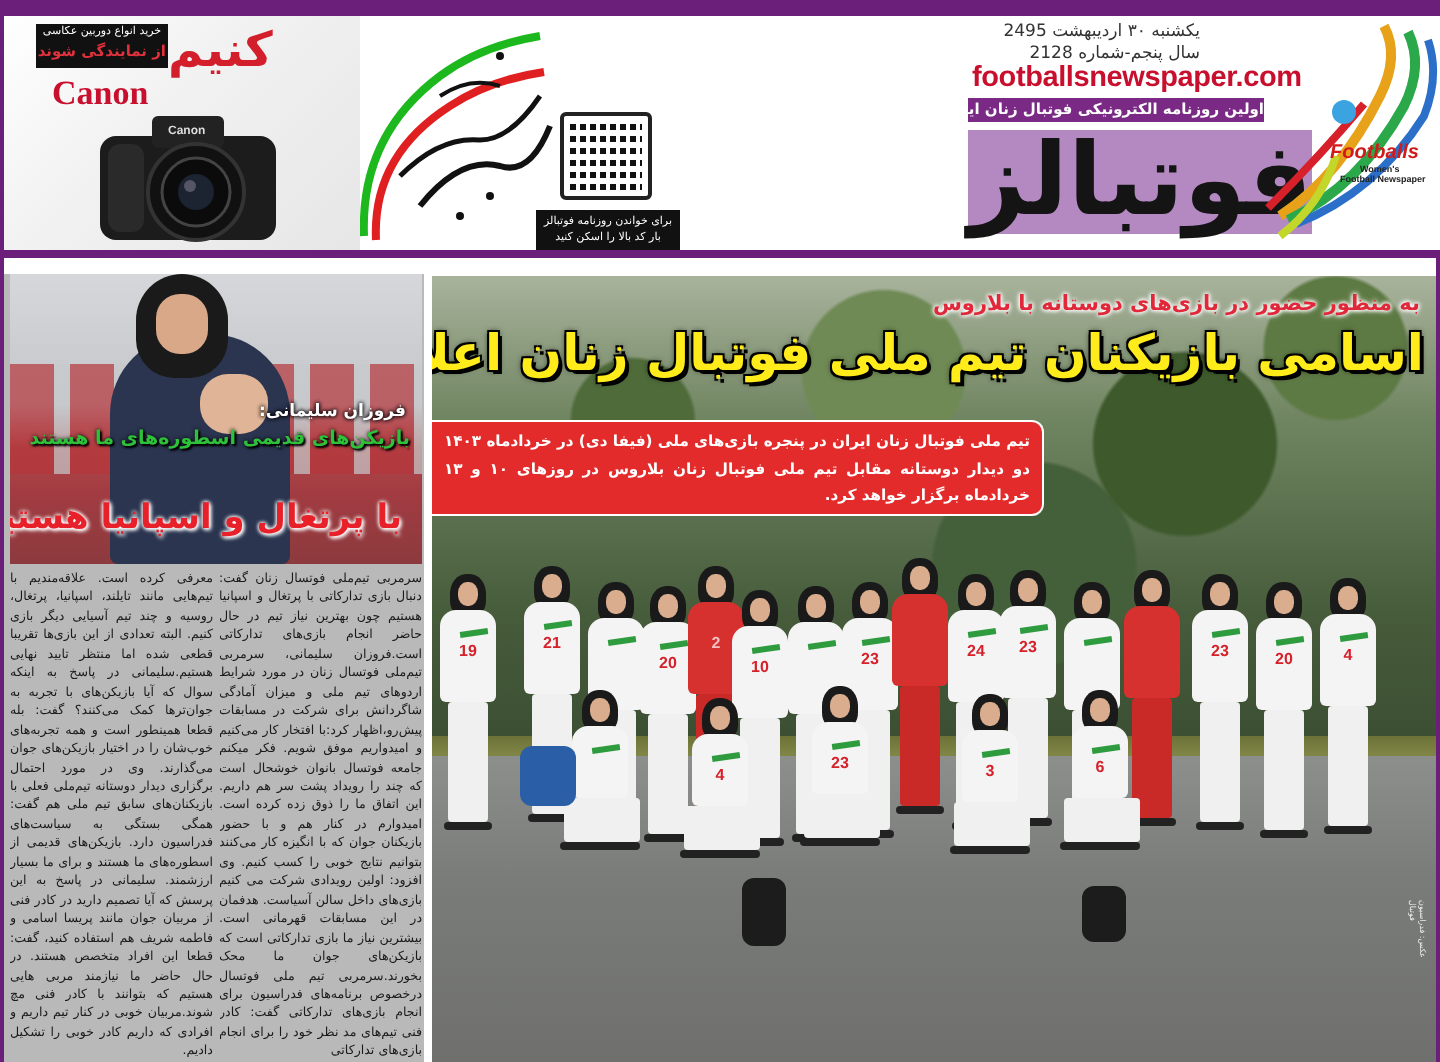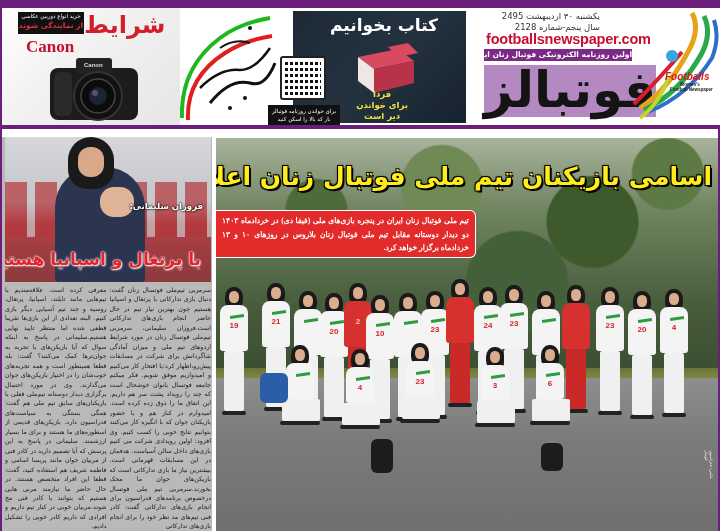--- a/index.html
+++ b/index.html
@@ -69,21 +69,21 @@
         radial-gradient(circle at 45% 20%, #6f8a55 0 40px, transparent 42px),
         radial-gradient(circle at 75% 35%, #3e5a2c 0 45px, transparent 47px),
         radial-gradient(circle at 90% 15%, #5e7a44 0 35px, transparent 37px),
         radial-gradient(circle at 60% 60%, #44603a 0 50px, transparent 52px),
         linear-gradient(180deg, #a9b39c 0%, #6f8460 30%, #475c3b 70%, #3a4d32 100%); }
   .main-glow { position: absolute; left: 200px; top: 80px; width: 30px; height: 30px; border-radius: 50%; background: radial-gradient(circle, #ffe6a0 0%, rgba(255,220,140,0) 70%); }
   .main-road { position: absolute; left: 0; top: 240px; width: 100%; height: 153px; background: linear-gradient(180deg, #8d8f8c 0%, #7a7c79 40%, #6f706d 100%); }
   .main-curb { position: absolute; left: 0; top: 230px; width: 100%; height: 12px; background: linear-gradient(180deg, #8c8a3a 0%, #b8b45a 100%); opacity: 0.6; }
   .main-kicker { position: absolute; right: 8px; top: 8px; font-size: 10.5px; font-weight: bold; color: #e0283a; direction: rtl; white-space: nowrap; text-shadow: 0 0 2px #fff, 0 0 2px #fff, 0 0 3px #fff; }
   .main-title { position: absolute; right: 6px; top: 24px; font-size: 25px; font-weight: 900; color: #ffec1a; direction: rtl; white-space: nowrap; letter-spacing: -0.5px; text-shadow: 2px 2px 0 #000, -1px -1px 0 #000, 1px -1px 0 #000, -1px 1px 0 #000, 0 0 3px #000; }
-  .main-lead { position: absolute; left: 0; top: 72px; width: 260px; height: 48px; background: #e42b2b; border: 1px solid #fff; border-left: none; border-radius: 0 6px 6px 0; padding: 3px 6px; font-size: 7.6px; line-height: 13.5px; color: #fff; direction: rtl; text-align: justify; font-weight: bold; font-family: Liberation Serif, serif; }
+  .main-lead { position: absolute; left: 0; top: 72px; width: 306px; height: 48px; background: #e42b2b; border: 1px solid #fff; border-left: none; border-radius: 0 6px 6px 0; padding: 3px 6px; font-size: 7.6px; line-height: 13.5px; color: #fff; direction: rtl; text-align: justify; font-weight: bold; }
   .main-lead-inner { width: 100%; }
 
   .team { position: absolute; left: 0; top: 135px; width: 100%; height: 200px; }
   .player { position: absolute; }
   .p-head { position: absolute; border-radius: 45% 45% 40% 40%; background: #1a1a1a; }
   .p-face { position: absolute; border-radius: 45%; background: #d9ad8e; }
   .p-shirt { position: absolute; border-radius: 8px 8px 3px 3px; background: #f4f4f4; }
   .p-shirt.red { background: #d6312f; }
   .p-num { position: absolute; font-family: "Liberation Sans", sans-serif; font-weight: bold; font-size: 8px; color: #d6202a; text-align: center; width: 100%; }
   .p-shirt.red .p-num { color: #f0c0c0; }
@@ -98,21 +98,21 @@
   .divider-v { position: absolute; left: 213px; top: 137px; width: 2px; height: 394px; background: #fff; }
 </style>
 </head>
 <body>
 
 <div class="top-bar"></div>
 <div class="frame-left"></div>
 <div class="frame-right"></div>
 
 <div class="ad-left">
-  <div class="ad-canon-fa">شرایط</div>
+  <div class="ad-canon-fa">کنیم</div>
   <div class="ad-canon-box"></div>
   <div class="ad-canon-line1">خرید انواع دوربین عکاسی</div>
   <div class="ad-canon-line2">از نمایندگی شوند</div>
   <div class="ad-canon-en">Canon</div>
   <svg class="ad-camera" viewBox="0 0 96 68">
     <rect x="4" y="14" width="88" height="52" rx="8" fill="#1c1c1c"></rect>
     <rect x="30" y="4" width="36" height="16" rx="3" fill="#222"></rect>
     <rect x="8" y="18" width="18" height="44" rx="6" fill="#2a2a2a"></rect>
     <circle cx="52" cy="42" r="24" fill="#111" stroke="#333" stroke-width="2"></circle>
     <circle cx="52" cy="42" r="17" fill="#0b0b0b" stroke="#444" stroke-width="1.5"></circle>
@@ -126,34 +126,20 @@
   <svg class="ad-calligraphy" viewBox="0 0 100 117">
     <path d="M2 110 Q 0 60 40 30 Q 60 15 90 10" stroke="#1db81d" stroke-width="4" fill="none"></path>
     <path d="M8 112 Q 6 70 45 45 Q 65 32 92 28" stroke="#e02020" stroke-width="4" fill="none"></path>
     <path d="M30 95 Q 50 70 70 75 Q 85 80 95 55" stroke="#111" stroke-width="3" fill="none"></path>
     <path d="M20 80 Q 40 60 60 62 Q 75 62 90 40" stroke="#111" stroke-width="2.5" fill="none"></path>
     <path d="M40 40 Q 55 30 70 35" stroke="#111" stroke-width="2" fill="none"></path>
     <circle cx="50" cy="100" r="2" fill="#111"></circle>
       <circle cx="70" cy="20" r="2" fill="#111"></circle>
       <circle cx="65" cy="90" r="2" fill="#111"></circle>
   </svg>
-  <div class="ad-book-panel">
-    <div class="ad-book-title">کتاب بخوانیم</div>
-    <svg class="ad-book-shape" viewBox="0 0 70 58">
-      <polygon points="10,18 50,10 66,22 26,30" fill="#d84a60"></polygon>
-      <polygon points="26,30 66,22 66,44 26,54" fill="#b8324a"></polygon>
-      <polygon points="10,18 26,30 26,54 10,42" fill="#f0e6e6"></polygon>
-      <polygon points="40,8 60,4 70,14 50,18" fill="#d84a60"></polygon>
-    </svg>
-    <div class="ad-book-slogan">
-      <div>فردا</div>
-      <div>برای خواندن</div>
-      <div>دیر است</div>
-    </div>
-  </div>
   <div class="ad-qr">
       <div class="ad-qr-grid"></div>
     </div>
   <div class="ad-qr-caption">
     <div>برای خواندن روزنامه فوتبالز</div>
     <div>بار کد بالا را اسکن کنید</div>
   </div>
 </div>
 
 <div class="masthead">
@@ -179,20 +165,21 @@
 <div class="mast-rule"></div>
 
 <div class="left-col">
   <div class="lc-photo">
     <div class="lc-photo-stripes"></div>
     <div class="lc-person-body"></div>
     <div class="lc-person-head"></div>
     <div class="lc-person-face"></div>
     <div class="lc-hands"></div>
     <div class="lc-kicker">فروزان سلیمانی:</div>
+    <div class="lc-sub">بازیکن‌های قدیمی اسطوره‌های ما هستند</div>
     <div class="lc-title2">با پرتغال و اسپانیا هستیم</div>
   </div>
   <div class="lc-body">
     <div class="lc-body-col">سرمربی تیم‌ملی فوتسال زنان گفت: دنبال بازی تدارکاتی با پرتغال و اسپانیا هستیم چون بهترین نیاز تیم در حال حاضر انجام بازی‌های تدارکاتی است.فروزان سلیمانی، سرمربی تیم‌ملی فوتسال زنان در مورد شرایط اردوهای تیم ملی و میزان آمادگی شاگردانش برای شرکت در مسابقات پیش‌رو،اظهار کرد:با افتخار کار می‌کنیم و امیدواریم موفق شویم. فکر میکنم جامعه فوتسال بانوان خوشحال است که چند را رویداد پشت سر هم داریم. این اتفاق ما را ذوق زده کرده است. امیدوارم در کنار هم و با حضور بازیکنان جوان که با انگیزه کار می‌کنند بتوانیم نتایج خوبی را کسب کنیم. وی افزود: اولین رویدادی شرکت می کنیم بازی‌های داخل سالن آسیاست. هدفمان در این مسابقات قهرمانی است. بیشترین نیاز ما بازی تدارکاتی است که بازیکن‌های جوان ما محک بخورند.سرمربی تیم ملی فوتسال درخصوص برنامه‌های فدراسیون برای انجام بازی‌های تدارکاتی گفت: کادر فنی تیم‌های مد نظر خود را برای انجام بازی‌های تدارکاتی</div>
     <div class="lc-body-col">معرفی کرده است. علاقه‌مندیم با تیم‌هایی مانند تایلند، اسپانیا، پرتغال، روسیه و چند تیم آسیایی دیگر بازی کنیم. البته تعدادی از این بازی‌ها تقریبا قطعی شده اما منتظر تایید نهایی هستیم.سلیمانی در پاسخ به اینکه سوال که آیا بازیکن‌های با تجربه به جوان‌ترها کمک می‌کنند؟ گفت: بله قطعا همینطور است و همه تجربه‌های خوب‌شان را در اختیار بازیکن‌های جوان می‌گذارند. وی در مورد احتمال برگزاری دیدار دوستانه تیم‌ملی فعلی با بازیکنان‌های سابق تیم ملی هم گفت: همگی بستگی به سیاست‌های فدراسیون دارد. بازیکن‌های قدیمی از اسطوره‌های ما هستند و برای ما بسیار ارزشمند. سلیمانی در پاسخ به این پرسش که آیا تصمیم دارید در کادر فنی از مربیان جوان مانند پریسا اسامی و فاطمه شریف هم استفاده کنید، گفت: قطعا این افراد متخصص هستند. در حال حاضر ما نیازمند مربی هایی هستیم که بتوانند با کادر فنی مچ شوند.مربیان خوبی در کنار تیم داریم و افرادی که داریم کادر خوبی را تشکیل دادیم.</div>
   </div>
 </div>
 
 <div class="divider-v"></div>
 
@@ -408,18 +395,19 @@
           <div class="p-num" style="top: 16px;">6</div>
         </div>
         <div class="p-legs" style="left: -4px; top: 54px; width: 38px; height: 22px;"></div>
         <div class="p-shoes" style="left: -6px; top: 76px; width: 40px;"></div>
       </div>
       <div class="bag" style="left: 44px; top: 100px; width: 28px; height: 30px; background: rgb(42, 95, 168);"></div>
       <div class="bag" style="left: 155px; top: 166px; width: 22px; height: 34px; background: rgb(28, 28, 28);"></div>
       <div class="bag" style="left: 325px; top: 170px; width: 22px; height: 28px; background: rgb(28, 28, 28);"></div>
     </div>
 
+  <div class="main-kicker">به منظور حضور در بازی‌های دوستانه با بلاروس</div>
   <div class="main-title">اسامی بازیکنان تیم ملی فوتبال زنان اعلام شد</div>
   <div class="main-lead">
     <div class="main-lead-inner">تیم ملی فوتبال زنان ایران در پنجره بازی‌های ملی (فیفا دی) در خردادماه ۱۴۰۳ دو دیدار دوستانه مقابل تیم ملی فوتبال زنان بلاروس در روزهای ۱۰ و ۱۳ خردادماه برگزار خواهد کرد.</div>
   </div>
   <div class="main-credit">عکس: فدراسیون فوتبال</div>
 </div>
 
 </body></html>

